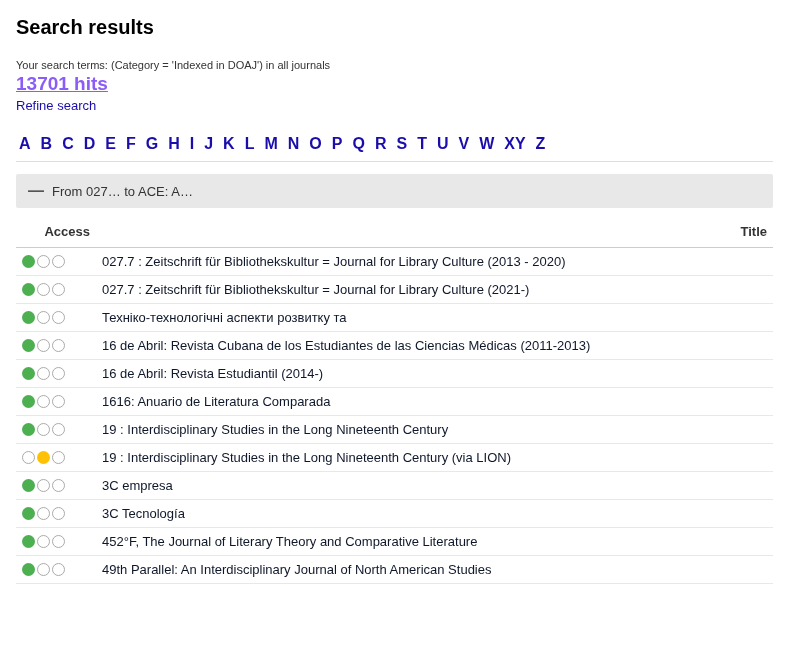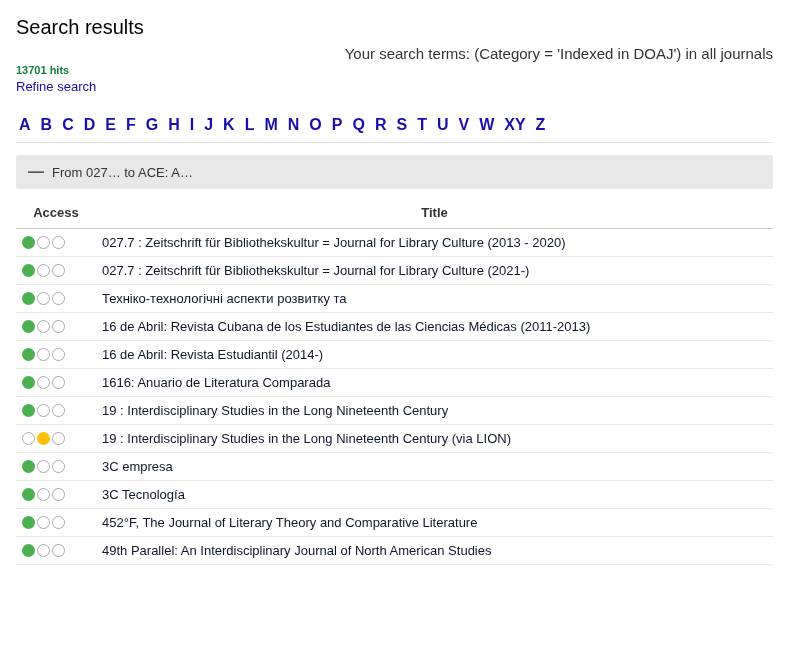--- a/index.html
+++ b/index.html
@@ -6,35 +6,35 @@
     body {
       font-family: Arial, sans-serif;
       font-size: 14px;
       color: #333;
       background: #fff;
       padding: 16px;
       width: 789px;
     }
     h1 {
       font-size: 20px;
-      font-weight: normal;
-      margin-bottom: 6px;
+      font-weight: bold;
+      margin-bottom: 20px;
       color: #000;
     }
     .search-terms {
-      font-size: 15px;
+      font-size: 11px;
       color: #333;
       margin-bottom: 2px;
-      text-align: right;
     }
     .hits {
-      font-size: 11px;
-      font-weight: bold;
-      color: #15803d;
+      font-size: 19px;
+      font-weight: bold;
+      color: #8b5cf6;
       margin-bottom: 2px;
+      text-decoration: underline;
     }
     .refine-link {
       color: #1a0dab;
       font-size: 13px;
       text-decoration: none;
       cursor: pointer;
       margin-bottom: 10px;
       display: inline-block;
     }
 
@@ -71,21 +71,21 @@
       font-weight: bold;
       color: #555;
       cursor: pointer;
     }
 
     .results-table {
       width: 100%;
       border-collapse: collapse;
     }
     .results-table th {
-      text-align: center;
+      text-align: right;
       font-weight: bold;
       font-size: 13px;
       padding: 4px 6px 8px 6px;
       color: #333;
       border-bottom: 1px solid #ccc;
     }
     .results-table td {
       padding: 6px 6px;
       vertical-align: middle;
       border-bottom: 1px solid #e8e8e8;

